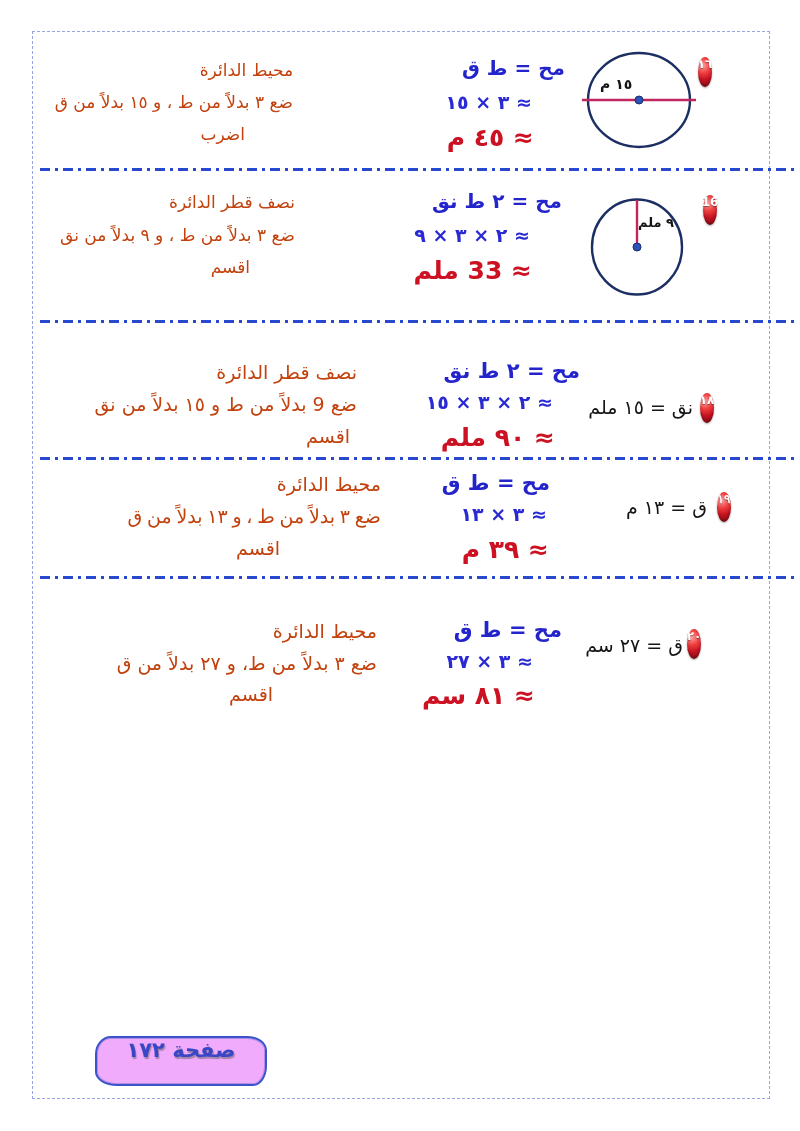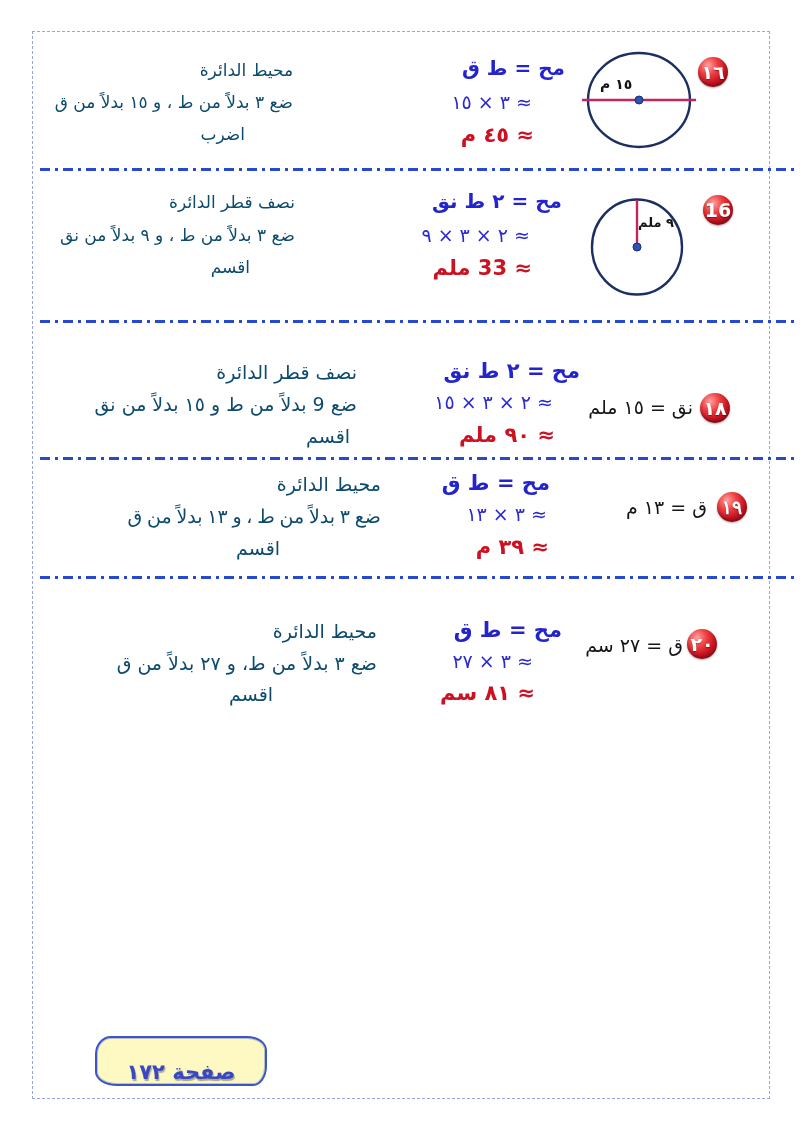--- a/index.html
+++ b/index.html
@@ -13,41 +13,41 @@
     position:absolute;left:32px;top:31px;width:736px;height:1066px;
     border:1.5px dashed #97a5e8;pointer-events:none;
   }
   .sep{
     position:absolute;left:40px;width:758px;height:3px;
     background:repeating-linear-gradient(to right,#2748cf 0 10px,transparent 10px 15px,#2748cf 15px 18px,transparent 18px 23px);
   }
   .abs{position:absolute;}
   .rtl{direction:rtl;unicode-bidi:embed;white-space:nowrap;}
   .badge{
-    position:absolute;width:30px;height:30px;border-radius:50%;
+    position:absolute;width:14px;height:30px;border-radius:50%;
     background:radial-gradient(circle at 34% 28%, #ffa2a2 0%, #ef4040 32%, #c31120 62%, #8c0d15 100%);
-    color:#fff;font-weight:bold;font-size:19px;
-    display:flex;align-items:center;justify-content:center;
+    color:#fff;font-weight:bold;font-size:12px;
+    display:flex;justify-content:center;
     box-shadow:0 1px 2px rgba(0,0,0,.35), inset 0 -2px 3px rgba(0,0,0,.28);
     text-shadow:0 1px 1px rgba(0,0,0,.4);
   }
   .f1{color:#2424cc;font-weight:bold;font-size:20px;text-align:right;}
-  .f2{color:#2a2ad4;font-weight:normal;font-size:19px;text-align:right;}
-  .f3{color:#cc1122;font-weight:bold;font-size:21px;text-align:right;}
+  .f2{color:#2a2ad4;font-weight:bold;font-size:19px;text-align:right;}
+  .f3{color:#cc1122;font-weight:bold;font-size:25px;text-align:right;}
   .big .f1{font-size:21px;}
-  .note{color:#0c4a6e;font-size:17px;text-align:left;}
+  .note{color:#c2410c;font-size:17px;text-align:left;}
   .bignote{font-size:19px;}
   .given{color:#151515;font-size:19px;text-align:right;}
   .figlabel{color:#151515;font-size:14px;font-weight:bold;}
   .pagebox{
     position:absolute;left:95px;top:1036px;width:168px;height:46px;
-    background:#fef9c3;border:2px solid #3b55c8;
+    background:#f0abfc;border:2px solid #3b55c8;
     border-radius:16px 20px 14px 22px / 18px 14px 20px 14px;
     box-shadow:inset 0 0 0 1px rgba(59,85,200,.35);
-    display:flex;align-items:flex-end;justify-content:center;
+    display:flex;align-items:flex-start;justify-content:center;
   }
   .pagebox span{
     color:#3946c5;font-weight:bold;font-size:21px;
     text-shadow:1px 2px 1px rgba(100,100,100,.55);
   }
 </style>
 </head>
 <body>
 
 <div class="page">

